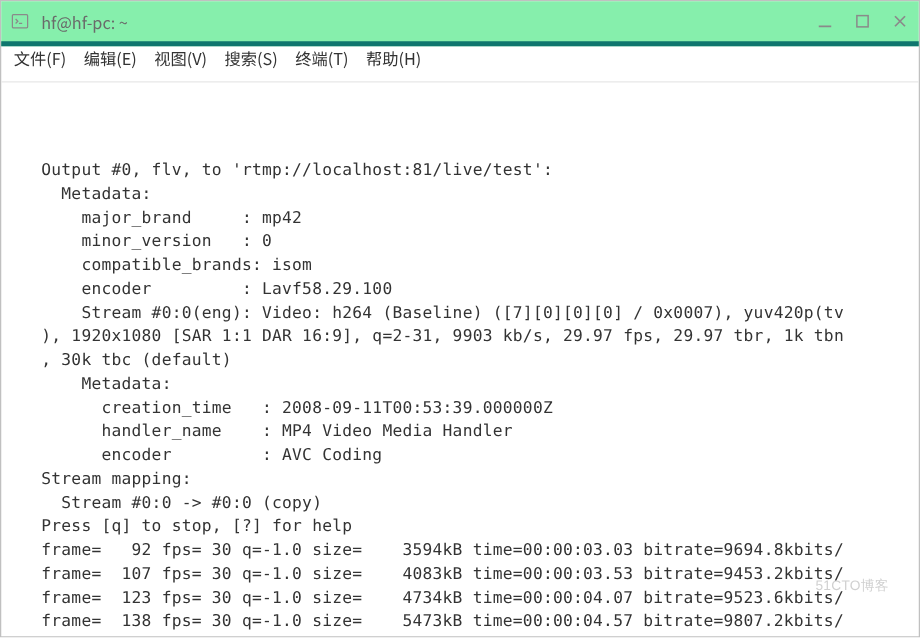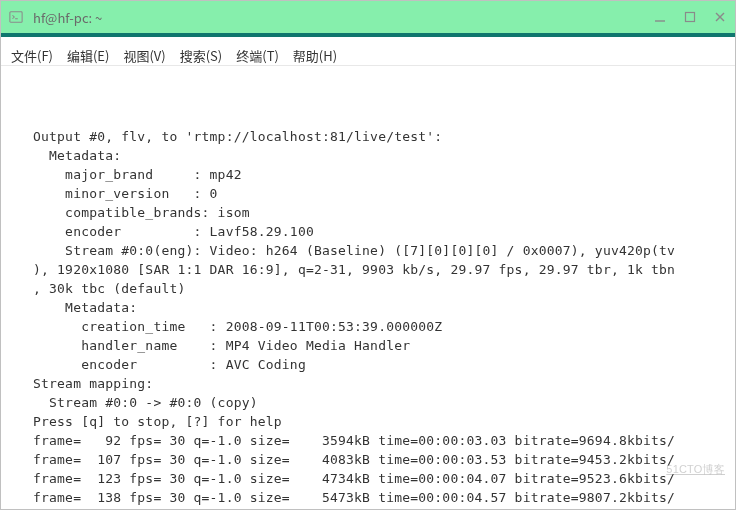--- a/index.html
+++ b/index.html
@@ -46,46 +46,45 @@
     width: 14px; height: 14px;
     display: inline-flex;
     align-items: center; justify-content: center;
     color: #8a8a8a;
     cursor: pointer;
   }
   .win-btn svg { width: 12px; height: 12px; }
   .menubar {
     height: 28px;
     display: flex;
-    align-items: flex-end;
+    align-items: flex-start;
     padding: 0 10px;
     gap: 14px;
     font-family: "Noto Sans CJK SC","WenQuanYi Micro Hei","DejaVu Sans",sans-serif;
     font-size: 13px;
     color: #333;
     border-bottom: 1px solid #e8e8e8;
   }
   .menubar span { cursor: pointer; }
   .terminal {
     flex: 1;
     padding: 4px 10px 2px 10px;
     white-space: pre;
     overflow: hidden;
     position: relative;
     letter-spacing: 0.2px;
   }
   .term-line { display: block; margin-left: 22px; }
   .watermark {
     position: absolute;
-    right: 10px;
+    right: 24px;
     bottom: 30px;
     font-family: sans-serif;
     font-size: 11px;
     color: rgba(120,120,120,0.35);
-    text-decoration: underline;
   }
 </style>
 </head>
 <body>
 
 <div class="window">
 
   <div class="titlebar">
     <span class="term-icon">
       <svg viewBox="0 0 16 16">

